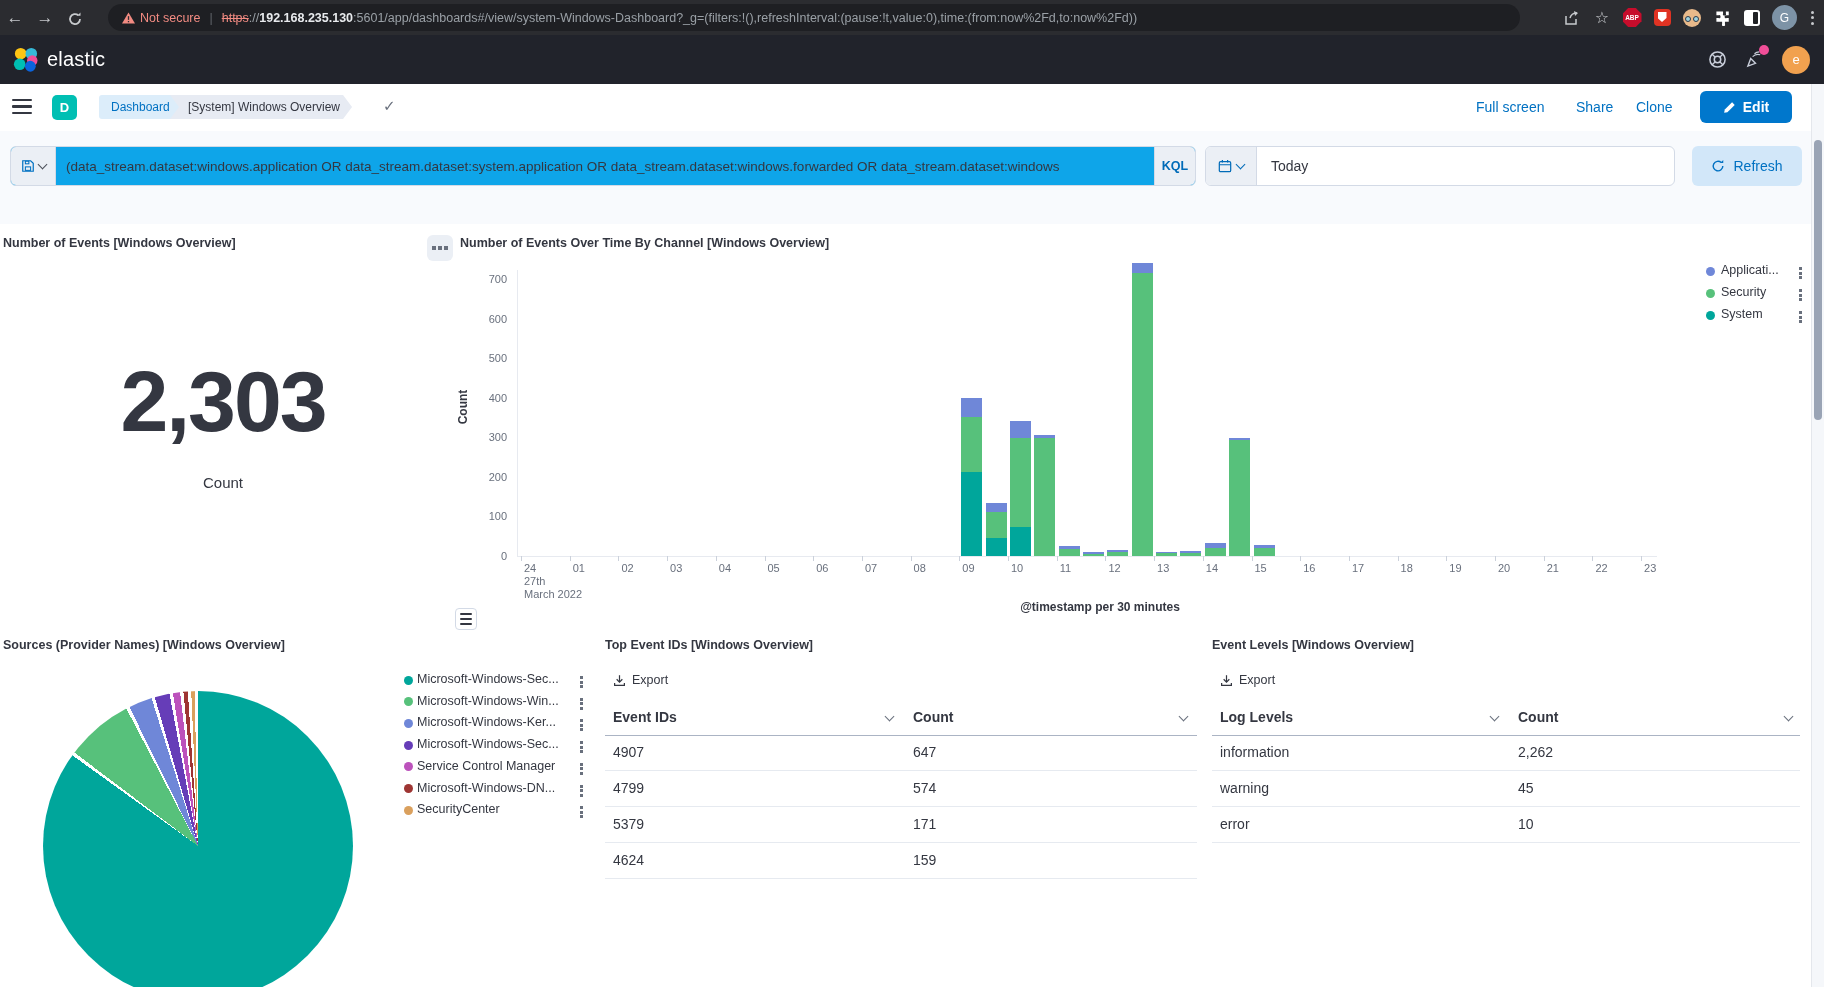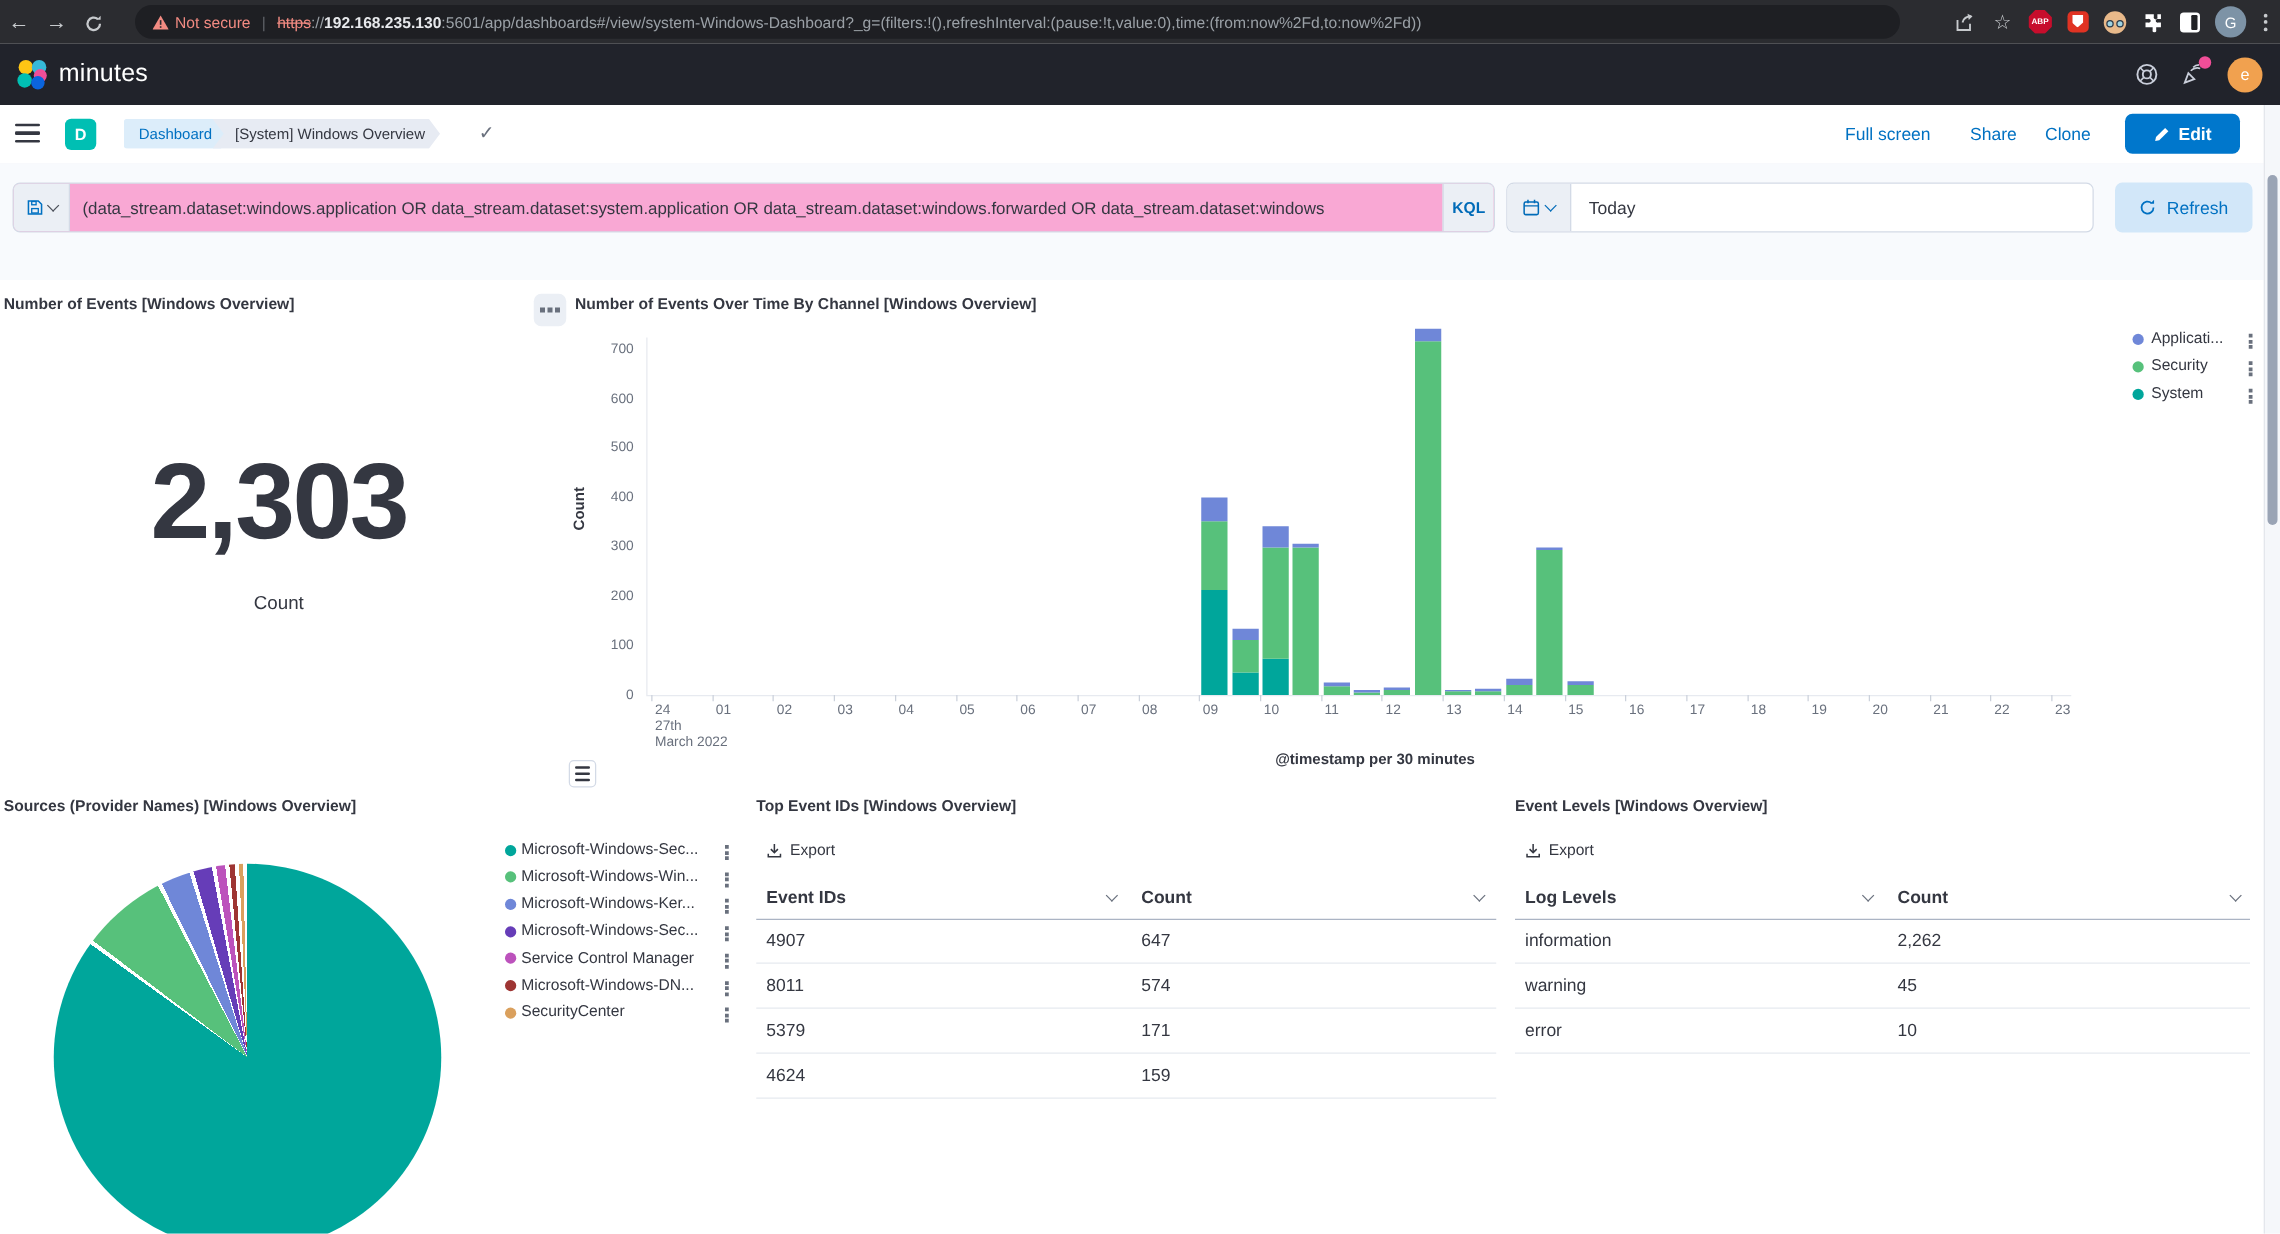--- a/index.html
+++ b/index.html
@@ -59,21 +59,21 @@
            clip-path:polygon(0 0,calc(100% - 9px) 0,100% 50%,calc(100% - 9px) 100%,0 100%);border-radius:3px;}
   #crumb-2{left:170px;background:#E7EBF3;color:#343741;padding:0 12px 0 18px;
            clip-path:polygon(0 0,calc(100% - 9px) 0,100% 50%,calc(100% - 9px) 100%,0 100%,9px 50%);}
   #crumb-check{position:absolute;left:383px;top:13px;color:#69707D;font-size:15px;}
   .top-link{position:absolute;top:15px;font-size:14px;color:#0071C2;cursor:pointer;}
   #edit-btn{position:absolute;left:1700px;top:91px;width:92px;height:32px;background:#0077CC;border-radius:6px;
             color:#fff;font-size:14px;font-weight:600;display:flex;align-items:center;justify-content:center;gap:7px;cursor:pointer;}
   
   #query-strip{position:absolute;left:0;top:131px;width:1824px;height:93px;background:#F8FAFD;
                border-bottom:1px solid #E3E8EF;}
-  #query-box{position:absolute;left:10px;top:15px;width:1186px;height:40px;background:#f9a8d4;
+  #query-box{position:absolute;left:10px;top:15px;width:1186px;height:40px;background:#0ea5e9;
              border:1px solid #D3DAE6;border-radius:6px;display:flex;align-items:stretch;overflow:hidden;box-sizing:border-box;}
   #saved-query-btn{width:44px;background:#EBEFF5;border-right:1px solid #D3DAE6;display:flex;
                    align-items:center;justify-content:center;gap:4px;cursor:pointer;}
   #query-text{flex:1;display:flex;align-items:center;padding:0 10px;font-size:13.5px;color:#343741;
               white-space:nowrap;overflow:hidden;}
   #kql-badge{width:40px;background:#EBEFF5;border-left:1px solid #D3DAE6;display:flex;align-items:center;
              justify-content:center;font-size:12.5px;font-weight:600;color:#006BB8;cursor:pointer;}
   #date-box{position:absolute;left:1205px;top:15px;width:470px;height:40px;background:#fff;
             border:1px solid #D3DAE6;border-radius:6px;display:flex;align-items:stretch;overflow:hidden;box-sizing:border-box;}
   #date-toggle{width:50px;background:#EBEFF5;border-right:1px solid #D3DAE6;display:flex;align-items:center;
@@ -187,21 +187,21 @@
 
   <div id="app-header">
     <div id="brand">
       <svg width="27" height="27" viewBox="0 0 28 28">
         <circle cx="9" cy="8" r="6" fill="#FEC514"></circle>
         <circle cx="20" cy="8" r="6" fill="#36B9D8"></circle>
         <circle cx="21" cy="15" r="5.4" fill="#F04E98"></circle>
         <circle cx="8" cy="19" r="6" fill="#00BFB3"></circle>
         <circle cx="19" cy="21" r="5.6" fill="#0B64DD"></circle>
       </svg>
-      <span id="brand-text">minutes</span>
+      <span id="brand-text">elastic</span>
     </div>
     <div id="header-icons">
       <span>
         <svg width="19" height="19" viewBox="0 0 20 20">
             <circle cx="10" cy="10" r="8" stroke="#C9CEDA" stroke-width="1.6" fill="none"></circle>
             <circle cx="10" cy="10" r="3.4" stroke="#C9CEDA" stroke-width="1.6" fill="none"></circle>
             <path d="M4.4 4.4l3 3M15.6 4.4l-3 3M4.4 15.6l3-3M15.6 15.6l-3-3" stroke="#C9CEDA" stroke-width="1.4"></path>
           </svg>
       </span>
       <span id="news-icon">
@@ -321,21 +321,21 @@
         <div class="th-caret" style="left: 572px; top: 12px; position: absolute;">
           <span class="chev" style="border-color: rgb(105, 112, 125); display: block; margin: 2px auto;"></span>
         </div>
         <div class="hrule" style="left: 0px; top: 36px; width: 592px; position: absolute;"></div>
         <div style="left: 0px; top: 36px; width: 592px; height: 36px; position: absolute;">
           <div class="td" style="left: 8px; top: 9px; position: absolute;">4907</div>
           <div class="td" style="left: 308px; top: 9px; position: absolute;">647</div>
           <div class="rrule" style="left: 0px; top: 35px; width: 592px; position: absolute;"></div>
         </div>
         <div style="left: 0px; top: 72px; width: 592px; height: 36px; position: absolute;">
-          <div class="td" style="left: 8px; top: 9px; position: absolute;">8011</div>
+          <div class="td" style="left: 8px; top: 9px; position: absolute;">4799</div>
           <div class="td" style="left: 308px; top: 9px; position: absolute;">574</div>
           <div class="rrule" style="left: 0px; top: 35px; width: 592px; position: absolute;"></div>
         </div>
         <div style="left: 0px; top: 108px; width: 592px; height: 36px; position: absolute;">
           <div class="td" style="left: 8px; top: 9px; position: absolute;">5379</div>
           <div class="td" style="left: 308px; top: 9px; position: absolute;">171</div>
           <div class="rrule" style="left: 0px; top: 35px; width: 592px; position: absolute;"></div>
         </div>
         <div style="left: 0px; top: 144px; width: 592px; height: 36px; position: absolute;">
           <div class="td" style="left: 8px; top: 9px; position: absolute;">4624</div>

